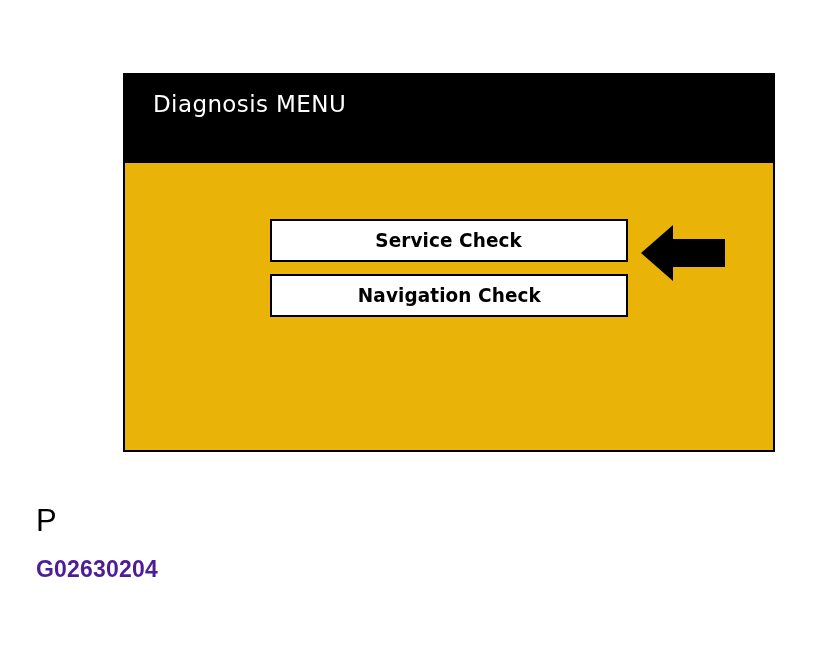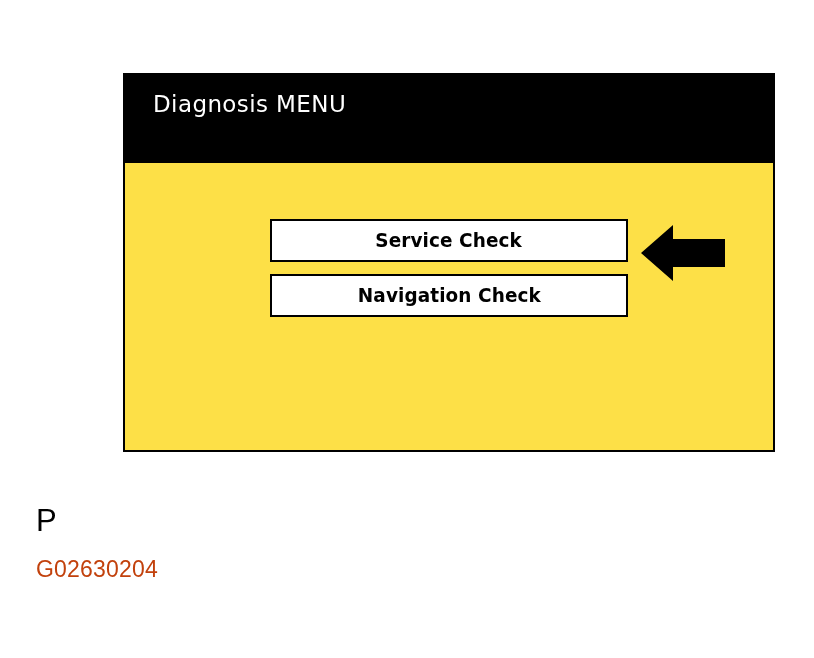--- a/index.html
+++ b/index.html
@@ -19,21 +19,21 @@
 
   
   #screen-panel {
     position: absolute;
     left: 123px;
     top: 73px;
     width: 652px;
     height: 379px;
     box-sizing: border-box;
     border: 2px solid #000000;
-    background: #fde047;
+    background: #eab308;
   }
 
   #screen-titlebar {
     position: absolute;
     left: 0;
     top: 0;
     right: 0;
     height: 88px;
     background: #000000;
   }
@@ -110,22 +110,22 @@
     font-size: 31px;
     font-weight: 400;
     color: #000000;
     line-height: 1;
     margin: 0 0 22px 0;
   }
 
   #caption-code {
     font-family: "Liberation Sans", sans-serif;
     font-size: 23px;
-    font-weight: 400;
-    color: #c2410c;
+    font-weight: 700;
+    color: #4c1d95;
     line-height: 1;
     margin: 0;
     letter-spacing: 0.2px;
   }
 </style>
 </head>
 <body>
 
 <div id="screen-panel">
 

